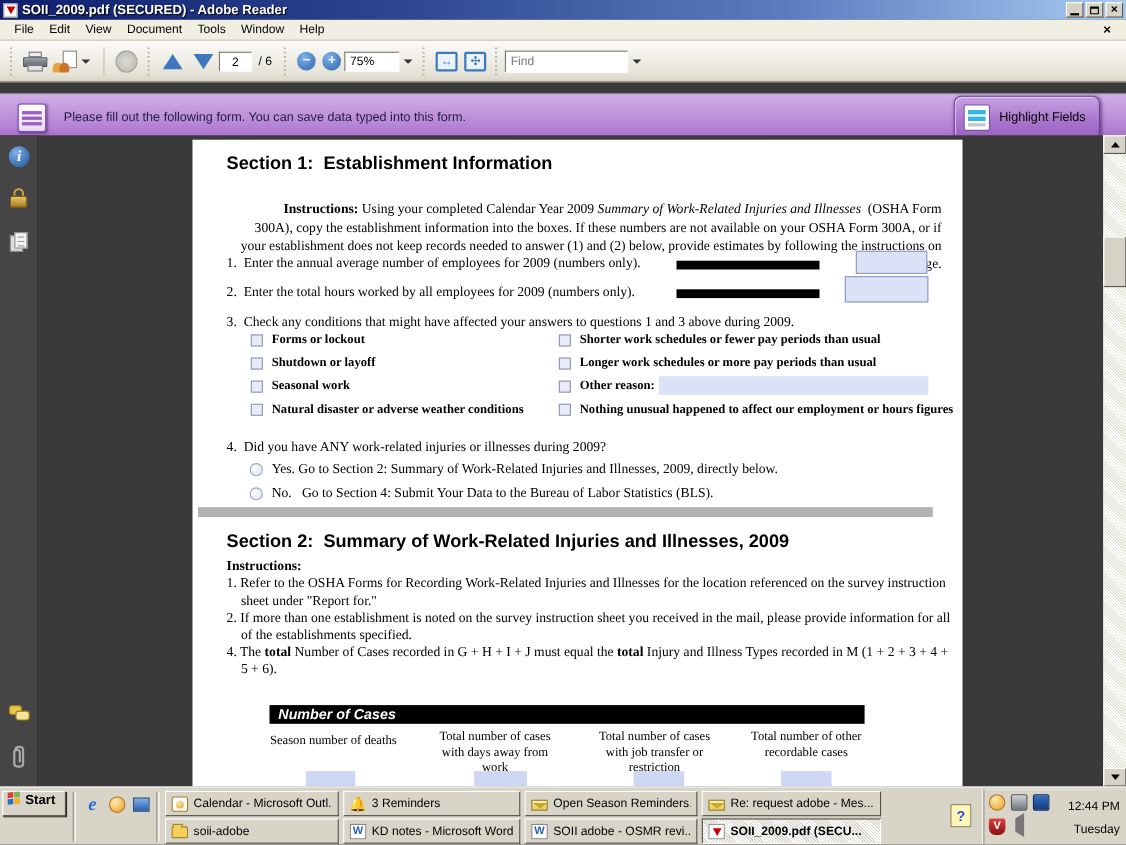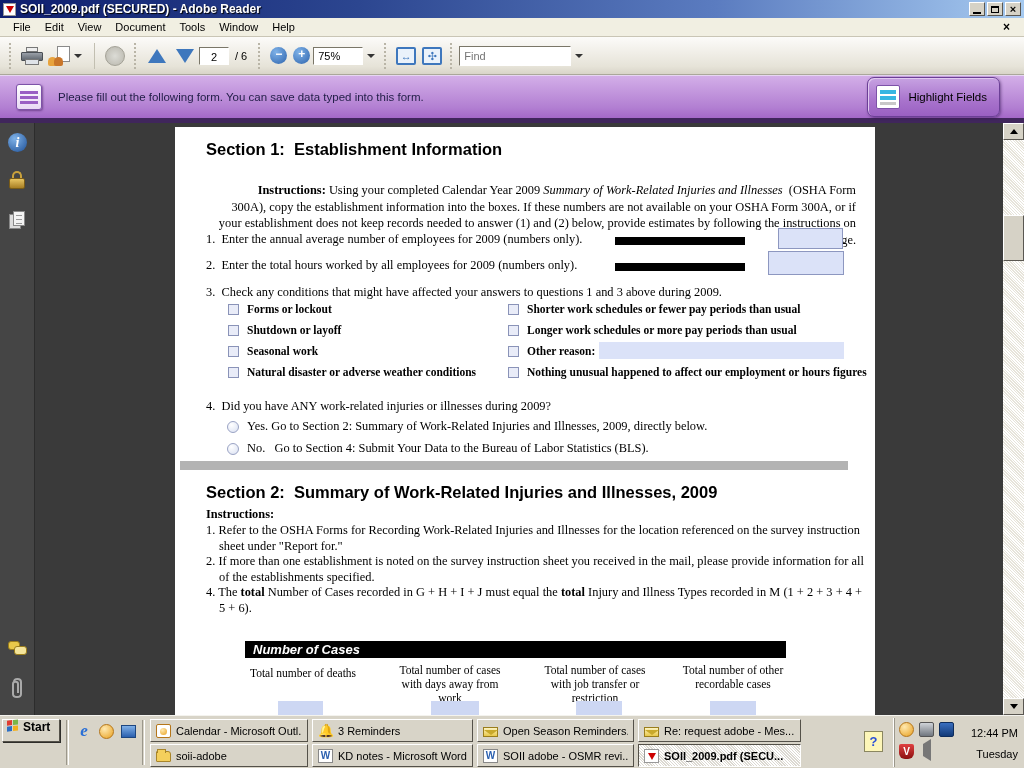--- a/index.html
+++ b/index.html
@@ -57,21 +57,21 @@
   .icon-printer .pp-top { position:absolute; left:5px; top:0; width:12px; height:5px; background:#eee; border:1px solid #777; }
   .icon-printer .pp-body { position:absolute; left:0; top:5px; width:22px; height:9px; background:linear-gradient(#9aa0a8,#5f666e); border:1px solid #4a4f55; border-radius:1px; }
   .icon-printer .pp-tray { position:absolute; left:4px; top:12px; width:14px; height:6px; background:#dfe3e8; border:1px solid #777; }
   .icon-collab { width:22px; height:20px; position:relative; }
   .icon-collab .pg { position:absolute; right:0; top:0; width:13px; height:16px; background:#fff; border:1px solid #8a8a8a; }
   .icon-collab .p1 { position:absolute; left:0; bottom:0; width:9px; height:9px; border-radius:50% 50% 2px 2px; background:#e8a33d; }
   .icon-collab .p2 { position:absolute; left:6px; bottom:0; width:9px; height:9px; border-radius:50% 50% 2px 2px; background:#c9762a; }
   .icon-globe-dis { width:20px; height:20px; border-radius:50%; background:radial-gradient(#dcdcd6,#b8b6ac); border:1px solid #a3a196; }
 
   
-  .msgbar { position:absolute; left:0; top:75px; width:1024px; height:48px;
+  .msgbar { position:absolute; left:0; top:85px; width:1024px; height:48px;
     background:linear-gradient(#d3aee8,#b27fd2 75%,#a468c8); border-top:1px solid #e6d6f2;
     border-bottom:5px solid #40265c; display:flex; align-items:center; padding:0 12px; }
   .form-ico { width:26px; height:26px; background:linear-gradient(#fff,#e8d8f4); border:1px solid #7d52a8; border-radius:3px;
     margin:0 16px 0 4px; display:flex; flex-direction:column; justify-content:center; gap:2px; padding:3px; box-shadow:1px 1px 2px rgba(60,20,90,.5); }
   .form-ico i { display:block; height:3px; background:#9a5fc4; }
   .msg-text { color:#201d46; font-size:11.5px; }
   .hl-btn { margin-left:auto; margin-right:12px; height:40px; display:flex; align-items:center; gap:8px; padding:0 12px 0 8px;
     background:linear-gradient(#c7a2e2,#a873cc 60%,#9a60c2); border:1px solid #6b3f96; border-radius:7px;
     box-shadow:inset 1px 1px 0 #e0c8f0, 1px 1px 3px rgba(40,10,70,.5);text-align:right; }
   .hl-ico { width:24px; height:24px; background:#fff; border:1px solid #7d52a8; border-radius:2px;
@@ -341,21 +341,21 @@
       <div class="abs sec-title" style="left:31px; top:356px;">Section 2:  Summary of Work-Related Injuries and Illnesses, 2009</div>
       <div class="abs ser" style="left:31px; top:380px;"><b>Instructions:</b></div>
       <div class="abs list" style="left:31px; top:396px; width:660px;">
         <div>1. Refer to the OSHA Forms for Recording Work-Related Injuries and Illnesses for the location referenced on the survey instruction sheet under "Report for."</div>
         <div>2. If more than one establishment is noted on the survey instruction sheet you received in the mail, please provide information for all of the establishments specified.</div>
         <div><span>4. The </span><b>total</b><span> Number of Cases recorded in G + H + I + J must equal the </span><b>total</b><span> Injury and Illness Types recorded in M (1 + 2 + 3 + 4 + 5 + 6).</span></div>
       </div>
 
       <div class="abs cases-bar" style="left:70px; top:514px; width:541px; height:17px;font-style:italic;">Number of Cases</div>
 
-      <div class="abs col-head" style="left:66px; top:539px; width:124px;">Total number of deaths</div>
+      <div class="abs col-head" style="left:66px; top:539px; width:124px;">Season number of deaths</div>
       <div class="abs col-head" style="left:218px; top:536px; width:114px;">Total number of cases with days away from work</div>
       <div class="abs col-head" style="left:363px; top:536px; width:114px;">Total number of cases with job transfer or restriction</div>
       <div class="abs col-head" style="left:501px; top:536px; width:114px;">Total number of other recordable cases</div>
 
       <div class="abs blue-field" style="left:103px; top:574px; width:45px; height:14px; background:#cdd7f3;"></div>
       <div class="abs blue-field" style="left:256px; top:574px; width:48px; height:14px; background:#cdd7f3;"></div>
       <div class="abs blue-field" style="left:401px; top:574px; width:46px; height:14px; background:#cdd7f3;"></div>
       <div class="abs blue-field" style="left:535px; top:574px; width:46px; height:14px; background:#cdd7f3;"></div>
     </div>
 

